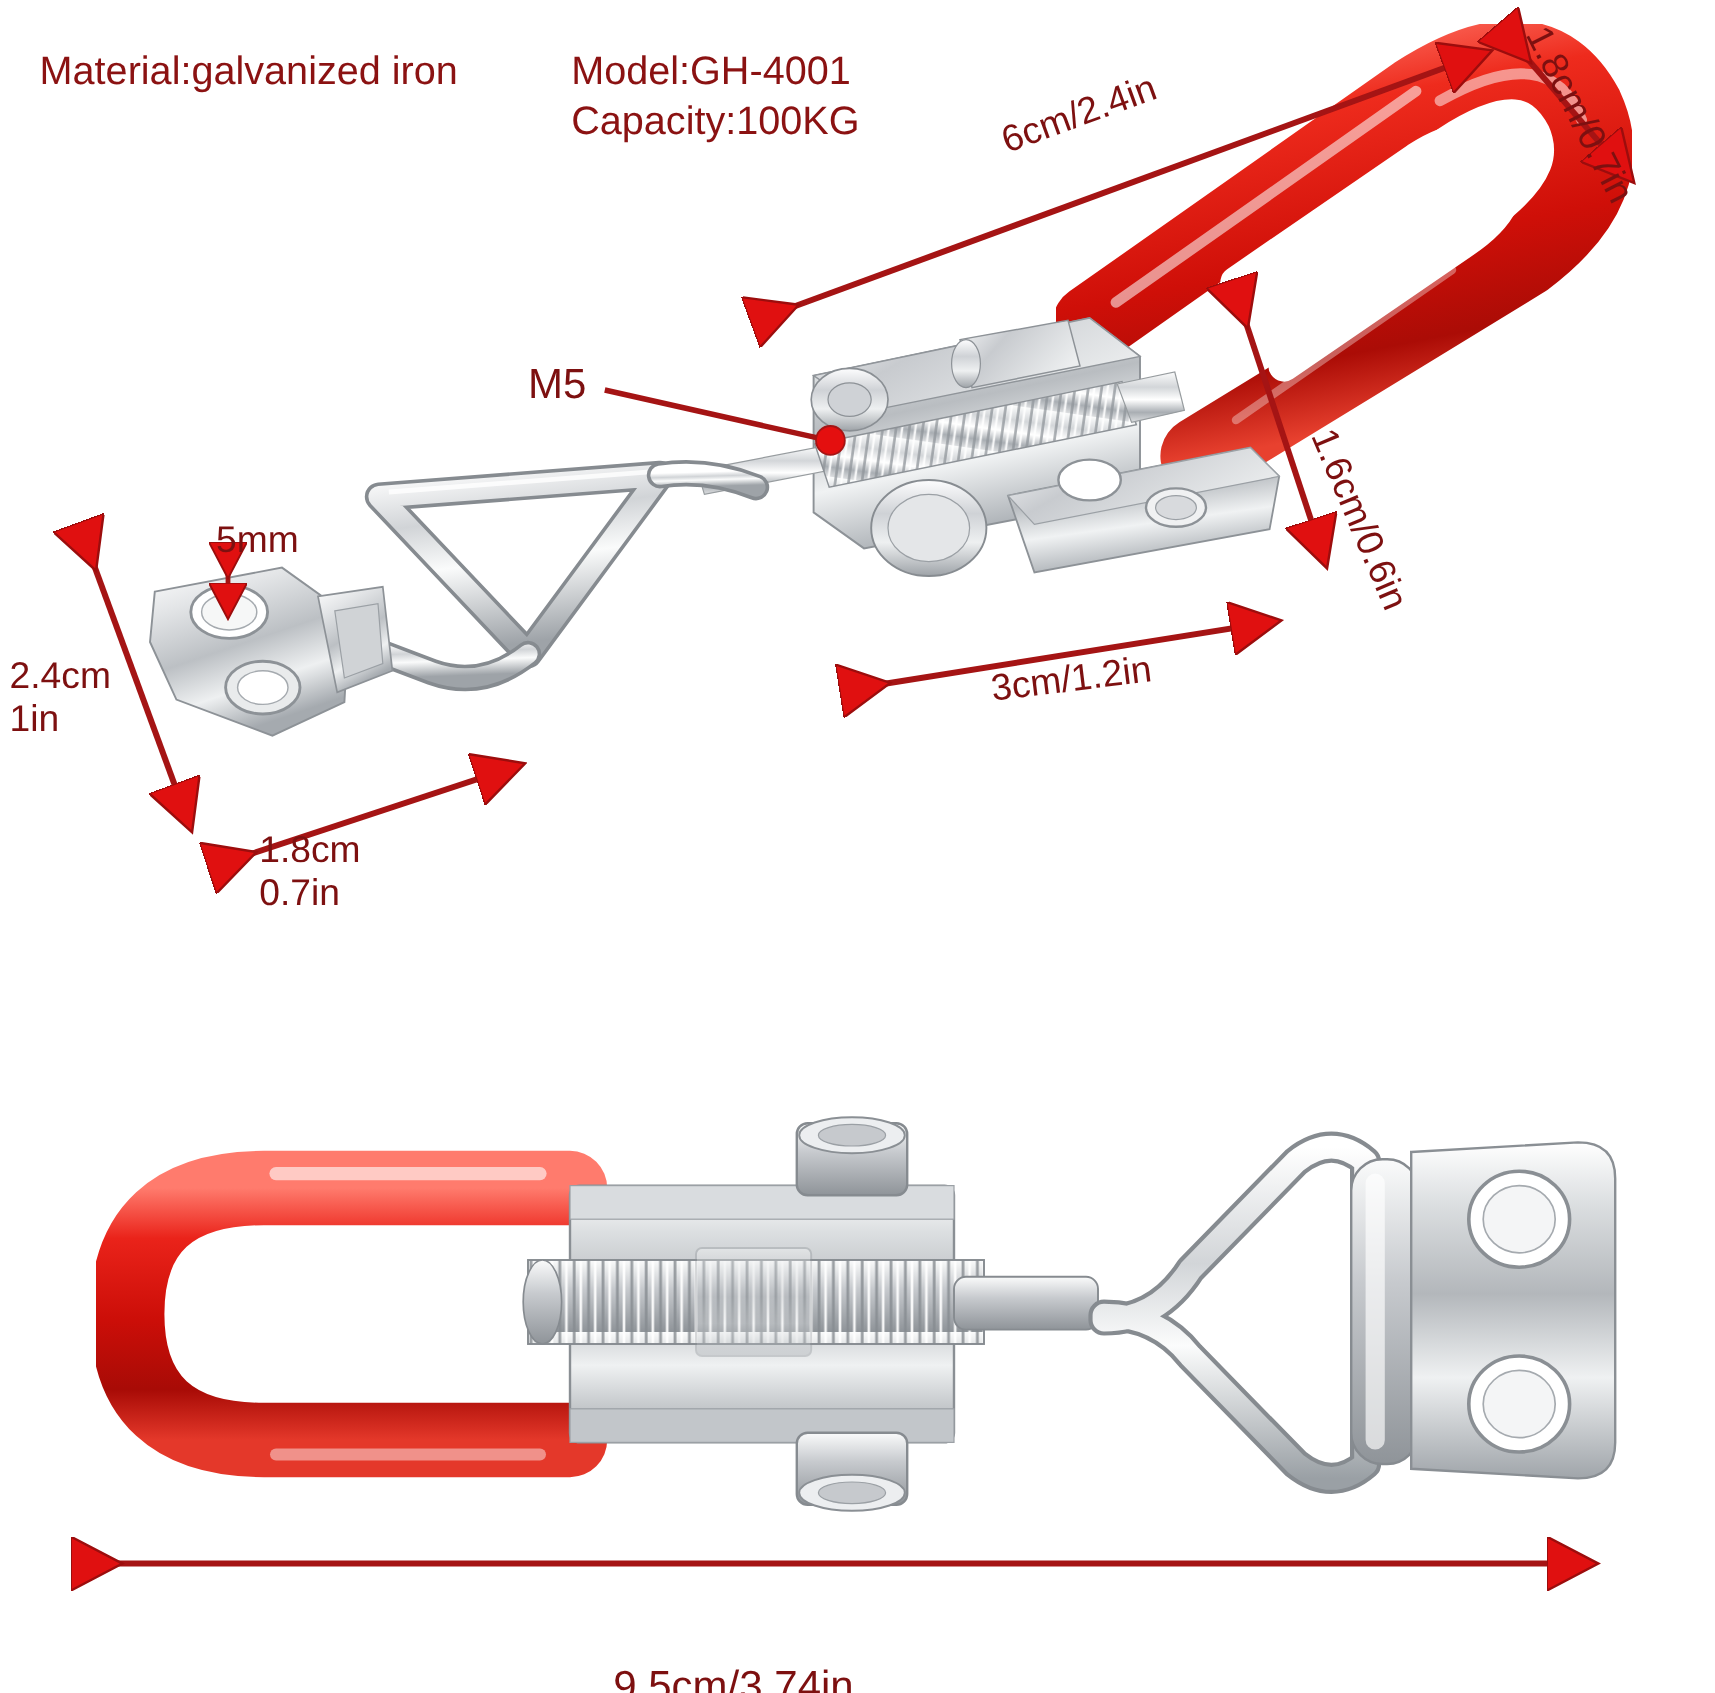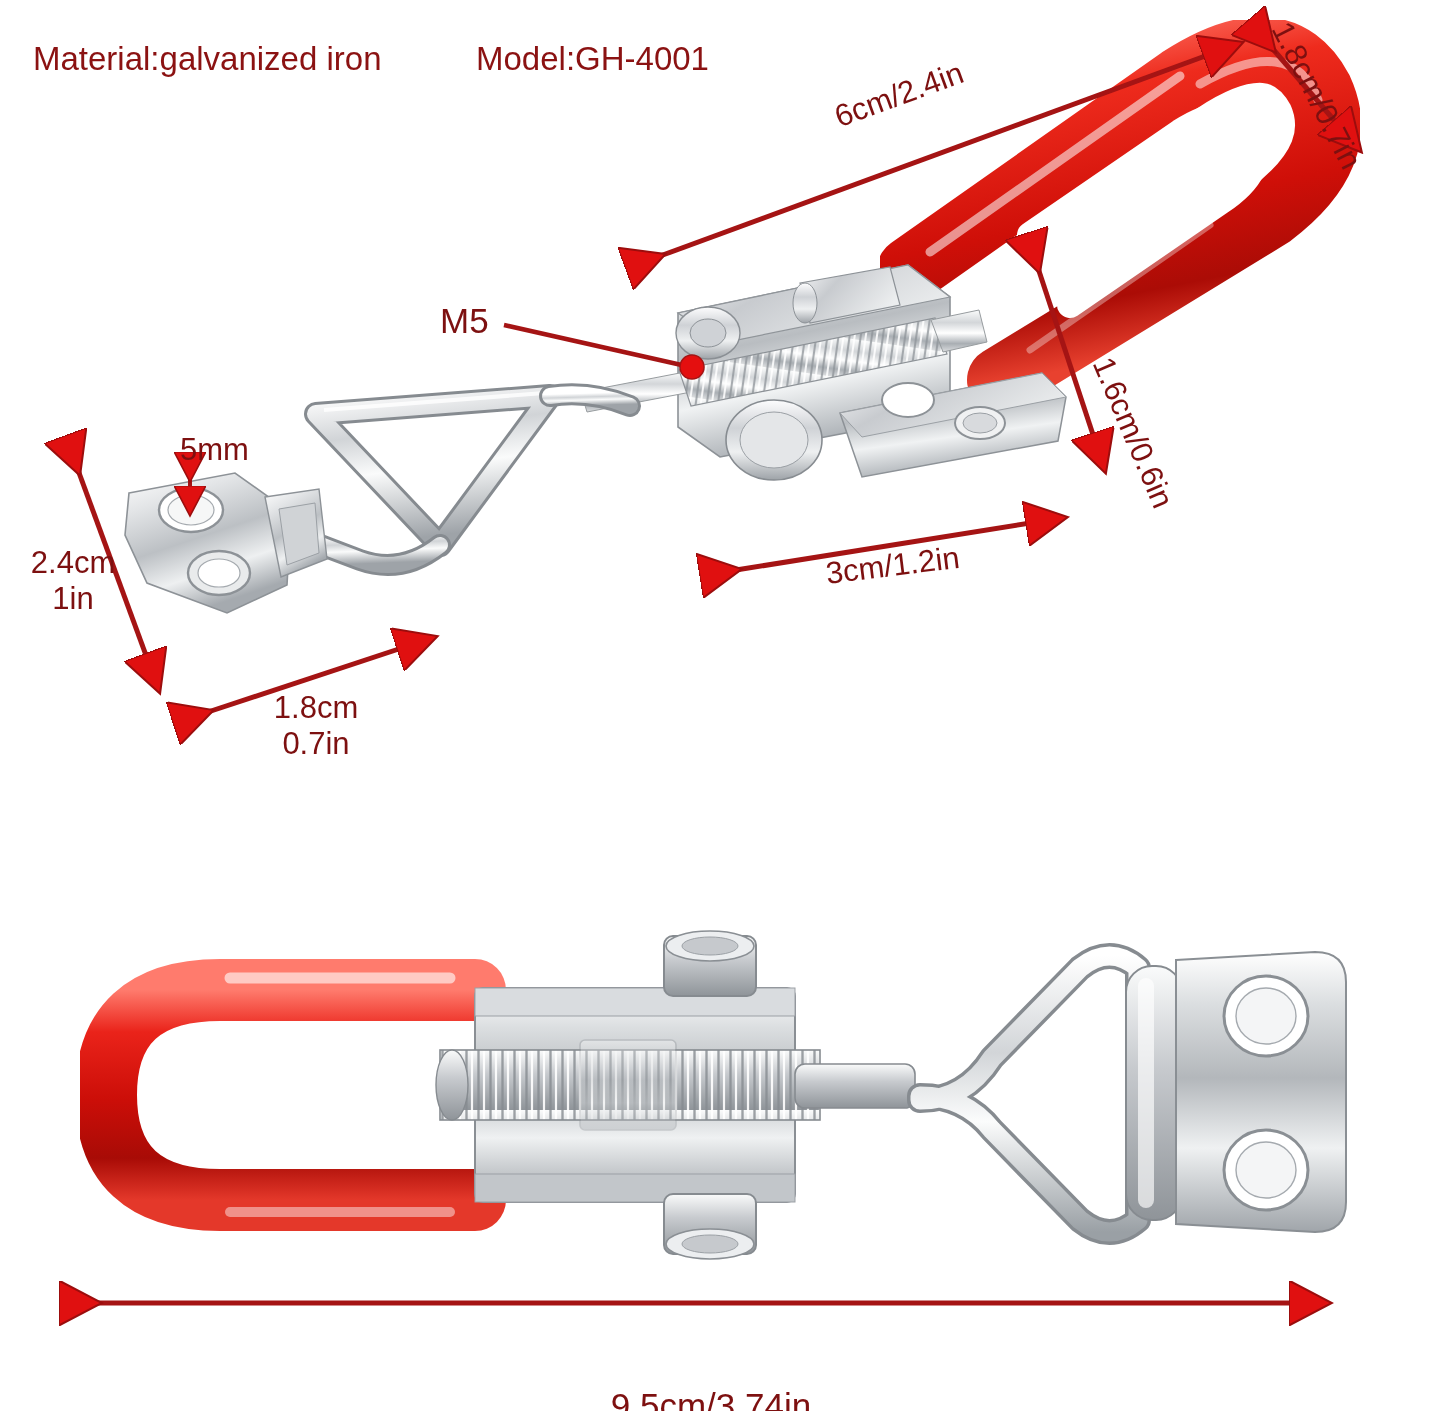--- a/index.html
+++ b/index.html
@@ -8,38 +8,39 @@
   .stage{position:absolute;left:0;top:0;width:1244px;height:1411px;background:#fff;}
 
   
   .spec{position:absolute;color:#8b1212;font-size:33px;line-height:42px;white-space:nowrap;}
   #spec-col-1{left:33px;top:38px;}
   #spec-col-2{left:462px;top:38px;margin-left:14px;}
 
   
   .dim{position:absolute;color:#7d1010;white-space:nowrap;font-size:31px;line-height:36px;}
   .dim.big{font-size:35px;}
-  .dim.c{text-align:center;}
+  .dim.c{text-align:left;}
 
   
   svg.overlay{position:absolute;left:0;top:0;width:1429px;height:1411px;pointer-events:none;}
 
   
   .part{position:absolute;}
 </style>
 </head>
 <body>
 
 <div class="stage">
 
   <div class="spec" id="spec-col-1">
     <div>Material:galvanized iron</div>
   </div>
   <div class="spec" id="spec-col-2">
     <div>Model:GH-4001</div>
+    <div>Capacity:100KG</div>
   </div>
 
   <div class="part" style="left:880px;top:20px;width:480px;height:400px;">
     <svg width="480" height="400" viewBox="0 0 480 400" style="position:absolute;left:0;top:0;">
       <defs>
         <linearGradient id="gR1" x1="0" y1="0" x2="0.25" y2="1">
           <stop offset="0%" stop-color="#ff7a6c"></stop>
           <stop offset="22%" stop-color="#ee2b1d"></stop>
           <stop offset="58%" stop-color="#cf0f08"></stop>
           <stop offset="82%" stop-color="#ab0c06"></stop>

